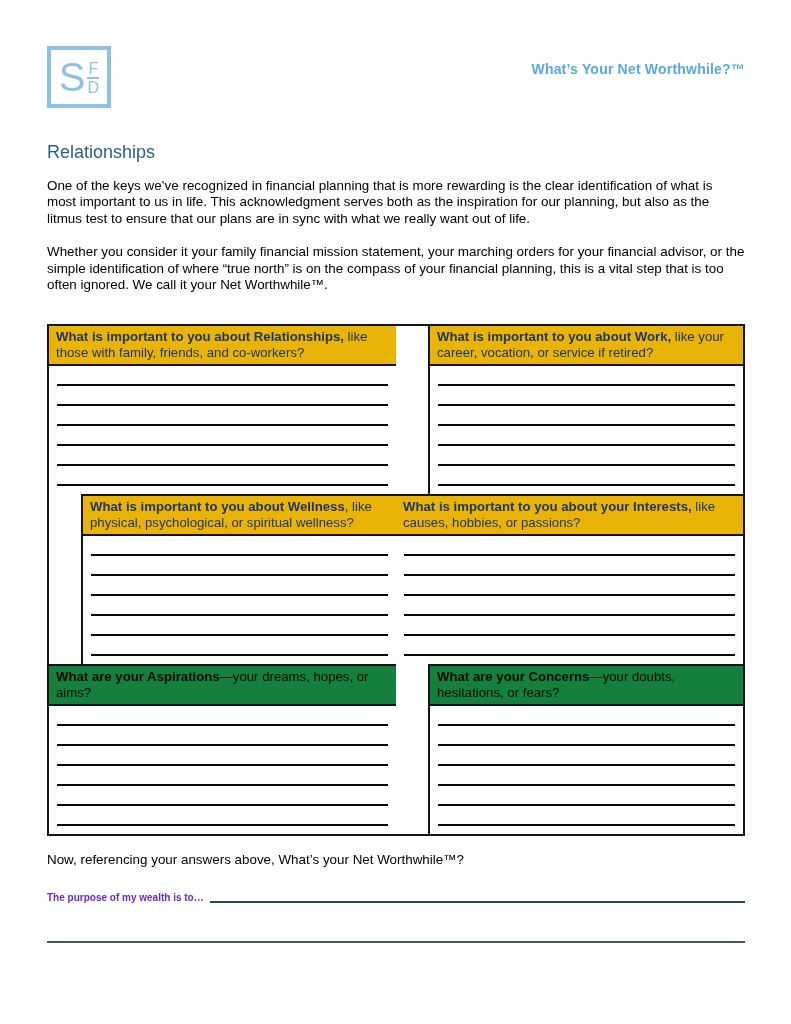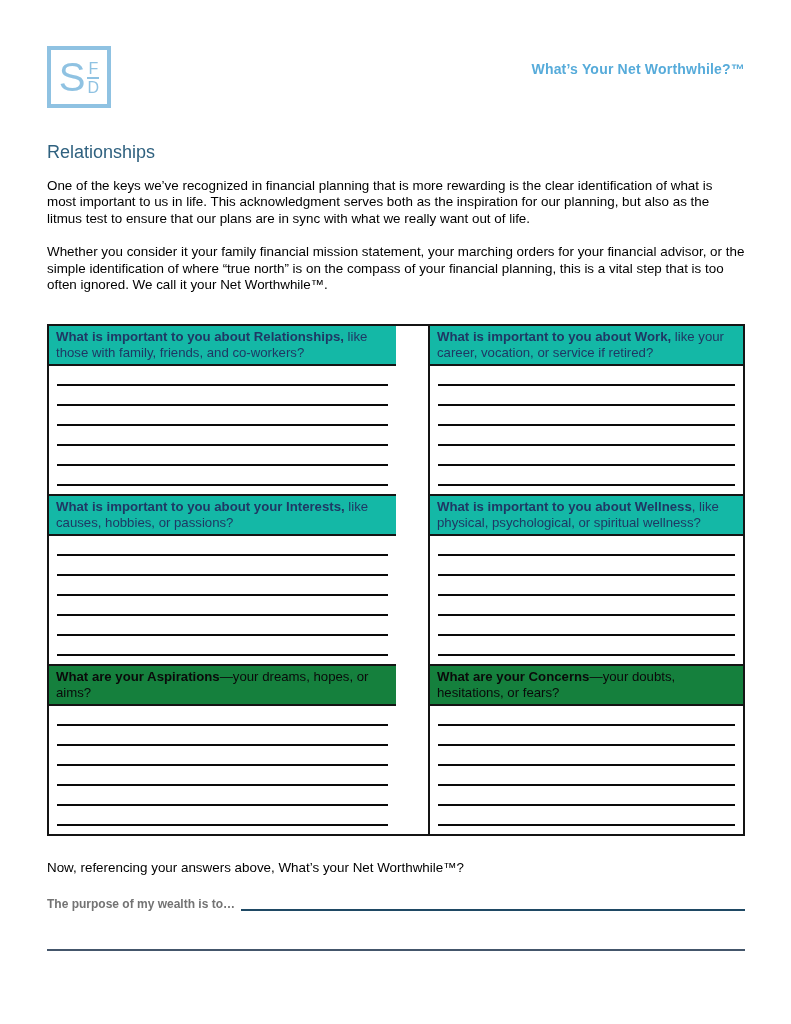--- a/index.html
+++ b/index.html
@@ -19,31 +19,31 @@
   .ins-head{margin-top:34px;font-size:18px;color:#2F617F;}
   .para{margin-top:15px;font-size:13.4px;line-height:16.4px;color:#000;}
   .para + .para{margin-top:17px;}
 
   
   .wtable{margin-top:31px;border:2px solid #141414;display:grid;grid-template-columns:1fr 1fr;}
   .cell{background:#fff;}
   .cell.col-r{border-left:2px solid #141414;margin-left:32px;}
   .qheader{font-size:13.2px;line-height:16px;padding:3px 7px;border-bottom:2px solid #141414;}
   .cell.row-2 .qheader,.cell.row-3 .qheader{border-top:2px solid #141414;}
-  .qheader.blue{background:#14b8a6;color:#1F3864;}
+  .qheader.blue{background:#eab308;color:#1F3864;}
   .qheader.gray{background:#15803d;color:#0A0A0A;}
   .qheader b{font-weight:bold;}
   .writelines{padding:0 0 8px 0;}
   .wline{height:18px;border-bottom:2px solid #0A0A0A;margin:0 8px;}
   .wline + .wline{margin-top:0;}
 
   
-  .foot-q{margin-top:24px;font-size:13.4px;color:#000;}
+  .foot-q{margin-top:16px;font-size:13.4px;color:#000;}
   .purpose{margin-top:19px;display:flex;align-items:flex-end;}
-  .purpose-lead{font-size:12px;font-weight:bold;color:#737373;white-space:nowrap;}
+  .purpose-lead{font-size:10px;font-weight:bold;color:#6d28d9;white-space:nowrap;}
   .purpose-line{flex:1;border-bottom:2px solid #1F4964;margin-left:6px;height:15px;}
   .answer-line{margin-top:36px;border-bottom:2px solid #44566B;height:2px;}
 </style>
 </head>
 <body>
 
 <div class="page">
   <div class="content">
 
     <div class="hdr">
@@ -85,37 +85,37 @@
         <div class="writelines">
           <div class="wline"></div>
           <div class="wline"></div>
           <div class="wline"></div>
           <div class="wline"></div>
           <div class="wline"></div>
           <div class="wline"></div>
         </div>
       </div>
 
-      <div class="cell row-2 col-l">
+      <div class="cell row-2 col-r">
         <div class="qheader blue">
-          <b>What is important to you about your Interests,</b><span> like causes, hobbies, or passions?</span>
+          <b>What is important to you about Wellness</b><span>, like physical, psychological, or spiritual wellness?</span>
         </div>
         <div class="writelines">
           <div class="wline"></div>
           <div class="wline"></div>
           <div class="wline"></div>
           <div class="wline"></div>
           <div class="wline"></div>
           <div class="wline"></div>
         </div>
       </div>
 
-      <div class="cell row-2 col-r">
+      <div class="cell row-2 col-l">
         <div class="qheader blue">
-          <b>What is important to you about Wellness</b><span>, like physical, psychological, or spiritual wellness?</span>
+          <b>What is important to you about your Interests,</b><span> like causes, hobbies, or passions?</span>
         </div>
         <div class="writelines">
           <div class="wline"></div>
           <div class="wline"></div>
           <div class="wline"></div>
           <div class="wline"></div>
           <div class="wline"></div>
           <div class="wline"></div>
         </div>
       </div>

